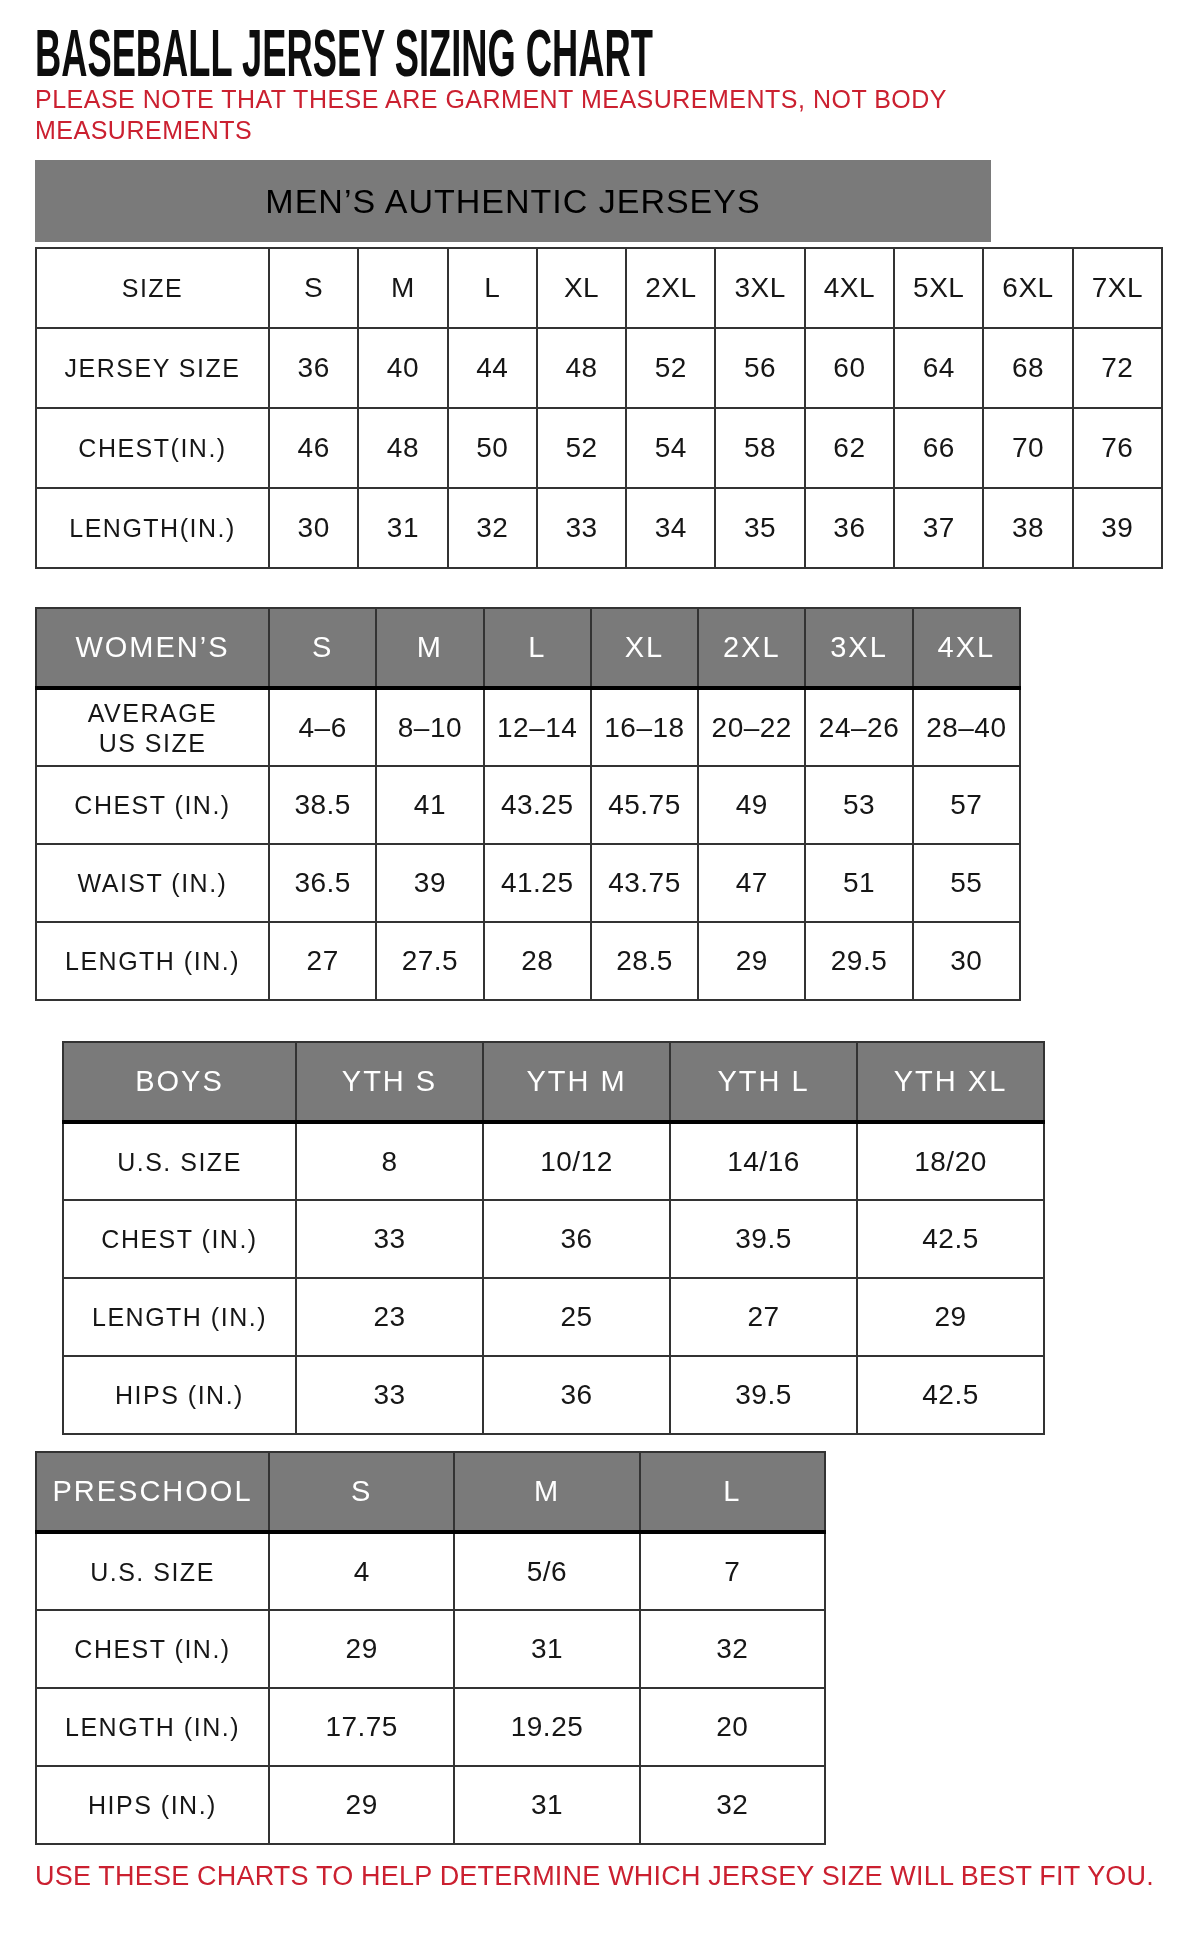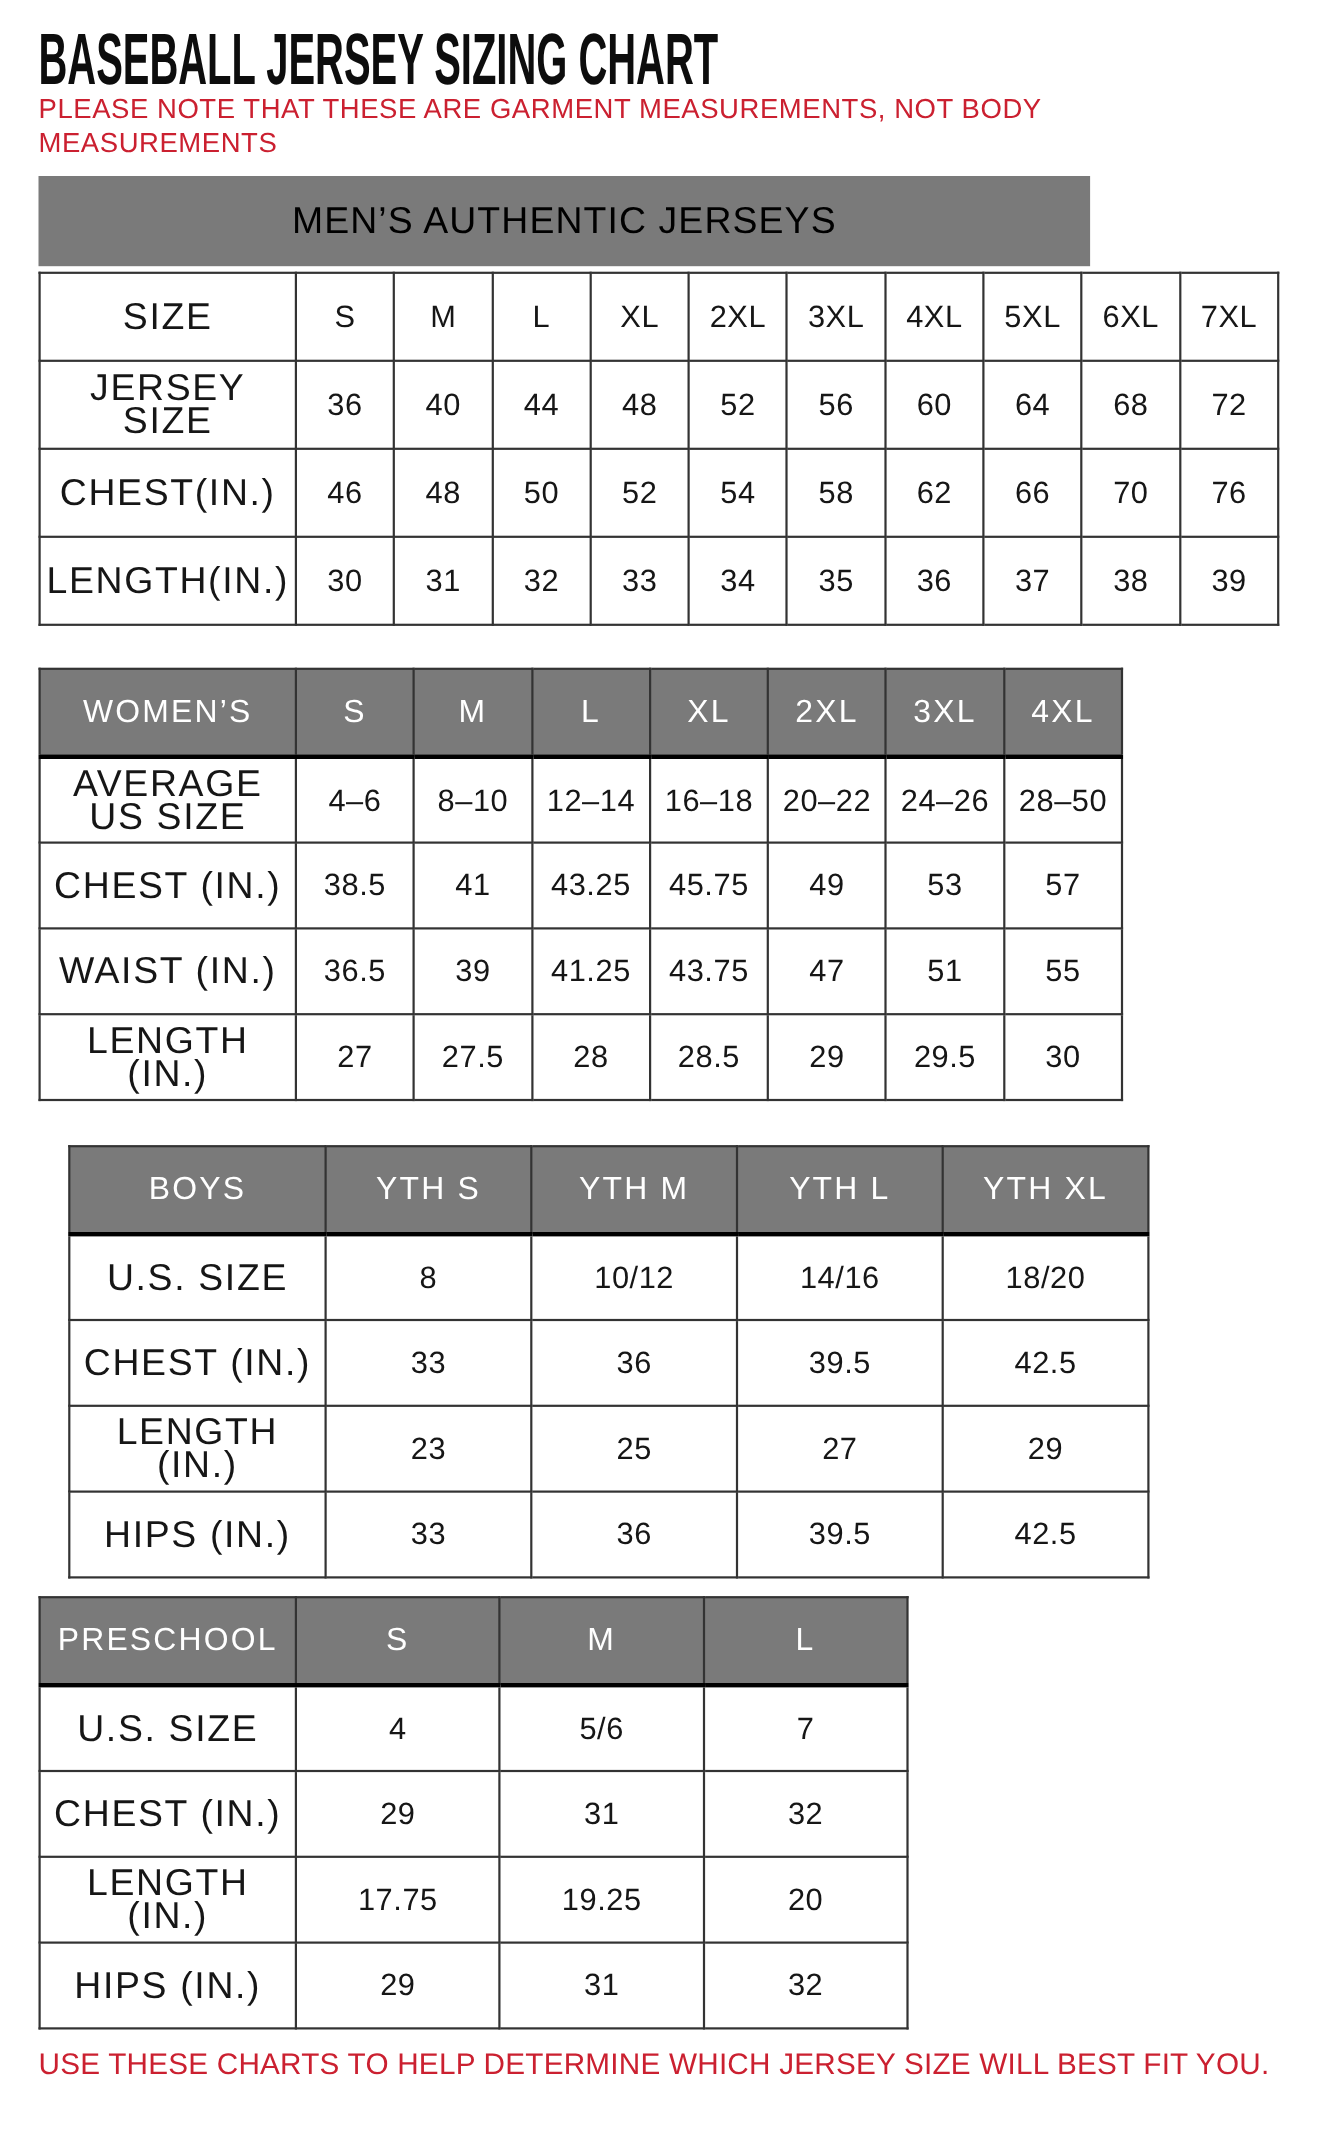--- a/index.html
+++ b/index.html
@@ -69,21 +69,21 @@
     text-align: center;
     vertical-align: middle;
     padding: 0 4px;
     color: #161616;
   }
   .tbl tr { height: 78px; }
   .mens tr { height: 80px; }
   .tbl tr.ghead { height: 80px; }
 
   .tbl td.label {
-    font-size: 34px;
+    font-size: 25px;
     letter-spacing: 1.5px;
     white-space: pre-line;
     line-height: 30px;
   }
   .tbl td.value {
     font-size: 28px;
     letter-spacing: 0.5px;
   }
   .tbl tr.ghead th {
     background: #7a7a7a;
@@ -213,21 +213,21 @@
         </tr>
         <tr>
           <td class="label">AVERAGE
 US SIZE</td>
           <td class="value">4–6</td>
           <td class="value">8–10</td>
           <td class="value">12–14</td>
           <td class="value">16–18</td>
           <td class="value">20–22</td>
           <td class="value">24–26</td>
-          <td class="value">28–50</td>
+          <td class="value">28–40</td>
         </tr>
         <tr>
           <td class="label">CHEST (IN.)</td>
           <td class="value">38.5</td>
           <td class="value">41</td>
           <td class="value">43.25</td>
           <td class="value">45.75</td>
           <td class="value">49</td>
           <td class="value">53</td>
           <td class="value">57</td>

